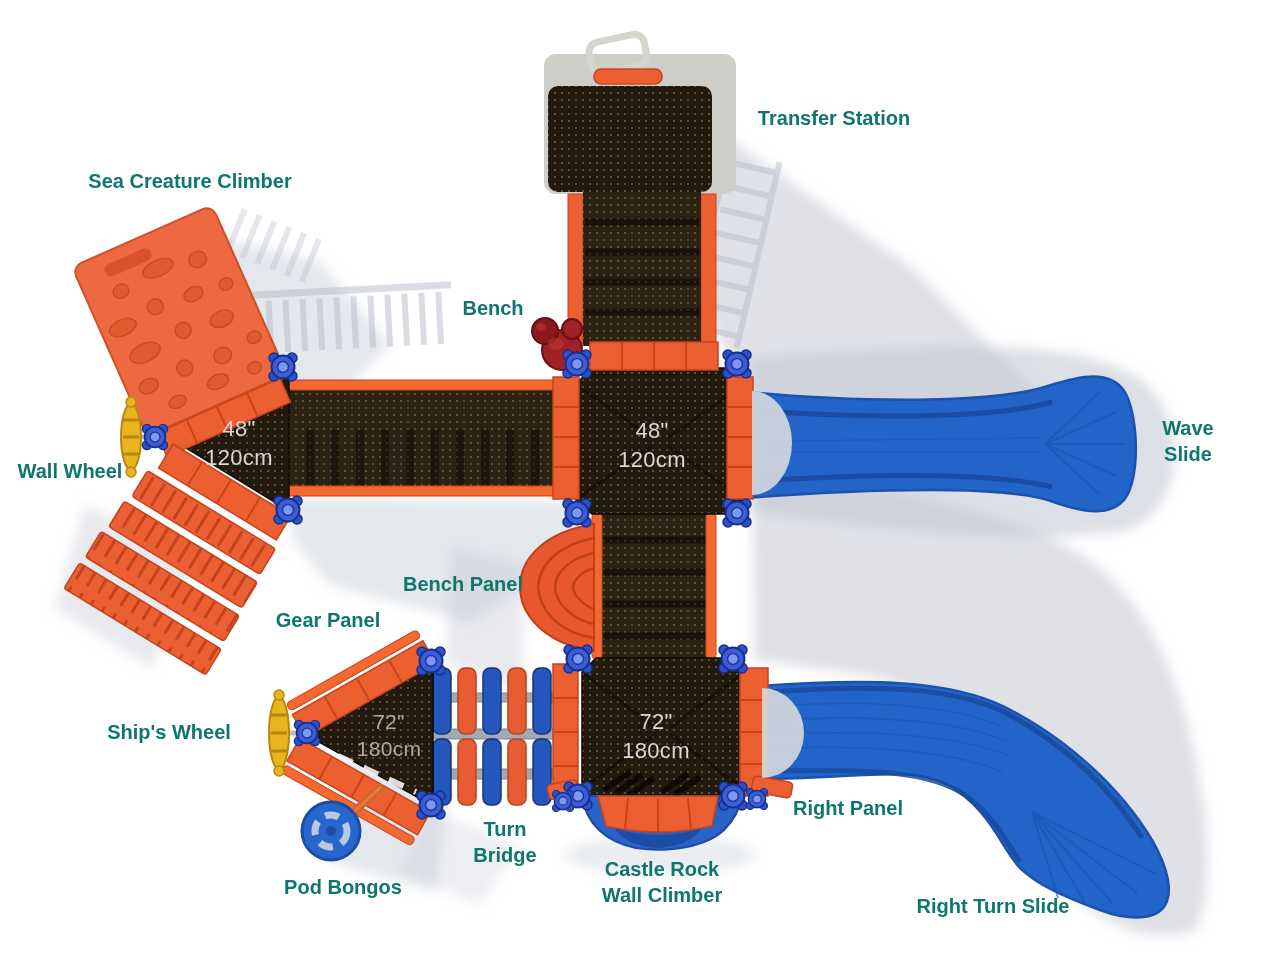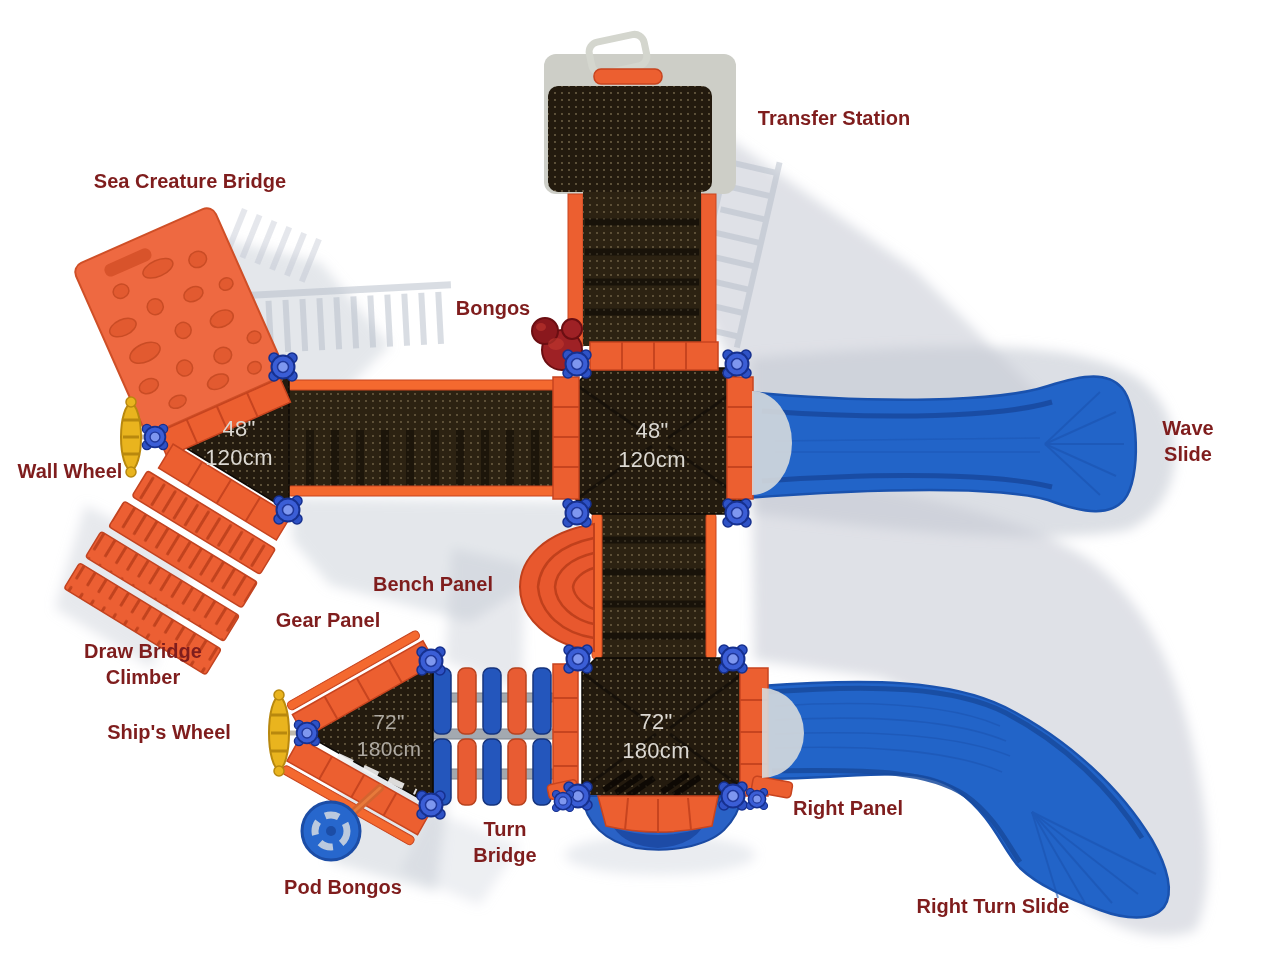--- a/index.html
+++ b/index.html
@@ -1,20 +1,20 @@
 <!DOCTYPE html>
 <html><head>
 <meta charset="utf-8">
 <style>
   html,body{margin:0;padding:0;background:#fff;}
   #stage{position:relative;width:1280px;height:960px;overflow:hidden;background:#ffffff;
          font-family:"Liberation Sans",sans-serif;}
   #stage svg{position:absolute;left:0;top:0;}
   .lbl{position:absolute;transform:translate(-50%,-50%);font-weight:700;font-size:20px;
-       line-height:1.3;color:#7f1d1d;text-align:center;white-space:pre-line;}
+       line-height:1.3;color:#0f766e;text-align:center;white-space:pre-line;}
   .deck-size{position:absolute;transform:translate(-50%,-50%);font-weight:400;font-size:22px;
        line-height:1.3;color:#dbd8d2;text-align:center;white-space:pre-line;letter-spacing:.3px;}
   .deck-size.dim{opacity:.75;font-size:21px;}
 </style>
 </head>
 <body>
 
 <div id="stage">
 
 <svg width="1280" height="960" viewBox="0 0 1280 960">
@@ -351,33 +351,33 @@
     <use href="#post" transform="translate(578,796)"></use>
     <use href="#post" transform="translate(733,796)"></use>
     <use href="#post" transform="translate(431,661)"></use>
     <use href="#post" transform="translate(431,805)"></use>
     <use href="#post" transform="translate(307,733) scale(0.9)"></use>
     <use href="#post" transform="translate(563,801) scale(0.75)"></use>
     <use href="#post" transform="translate(757,799) scale(0.75)"></use>
   </g>
 </svg>
 
-  <div class="lbl" style="left:190px;top:181px">Sea Creature Bridge</div>
+  <div class="lbl" style="left:190px;top:181px">Sea Creature Climber</div>
   <div class="lbl" style="left:834px;top:118px">Transfer Station</div>
-  <div class="lbl" style="left:493px;top:308px">Bongos</div>
+  <div class="lbl" style="left:493px;top:308px">Bench</div>
   <div class="lbl" style="left:1188px;top:441px">Wave Slide</div>
   <div class="lbl" style="left:70px;top:471px">Wall Wheel</div>
-  <div class="lbl" style="left:433px;top:584px">Bench Panel</div>
-  <div class="lbl" style="left:143px;top:664px">Draw Bridge
-Climber</div>
+  <div class="lbl" style="left:463px;top:584px">Bench Panel</div>
   <div class="lbl" style="left:328px;top:620px">Gear Panel</div>
   <div class="lbl" style="left:169px;top:732px">Ship's Wheel</div>
   <div class="lbl" style="left:343px;top:887px">Pod Bongos</div>
   <div class="lbl" style="left:505px;top:842px">Turn
 Bridge</div>
+  <div class="lbl" style="left:662px;top:882px">Castle Rock
+Wall Climber</div>
   <div class="lbl" style="left:848px;top:808px">Right Panel</div>
   <div class="lbl" style="left:993px;top:906px">Right Turn Slide</div>
 
   <div class="deck-size" style="left:239px;top:444px">48"
 120cm</div>
   <div class="deck-size" style="left:652px;top:446px">48"
 120cm</div>
   <div class="deck-size dim" style="left:389px;top:735px">72"
 180cm</div>
   <div class="deck-size" style="left:656px;top:737px">72"

